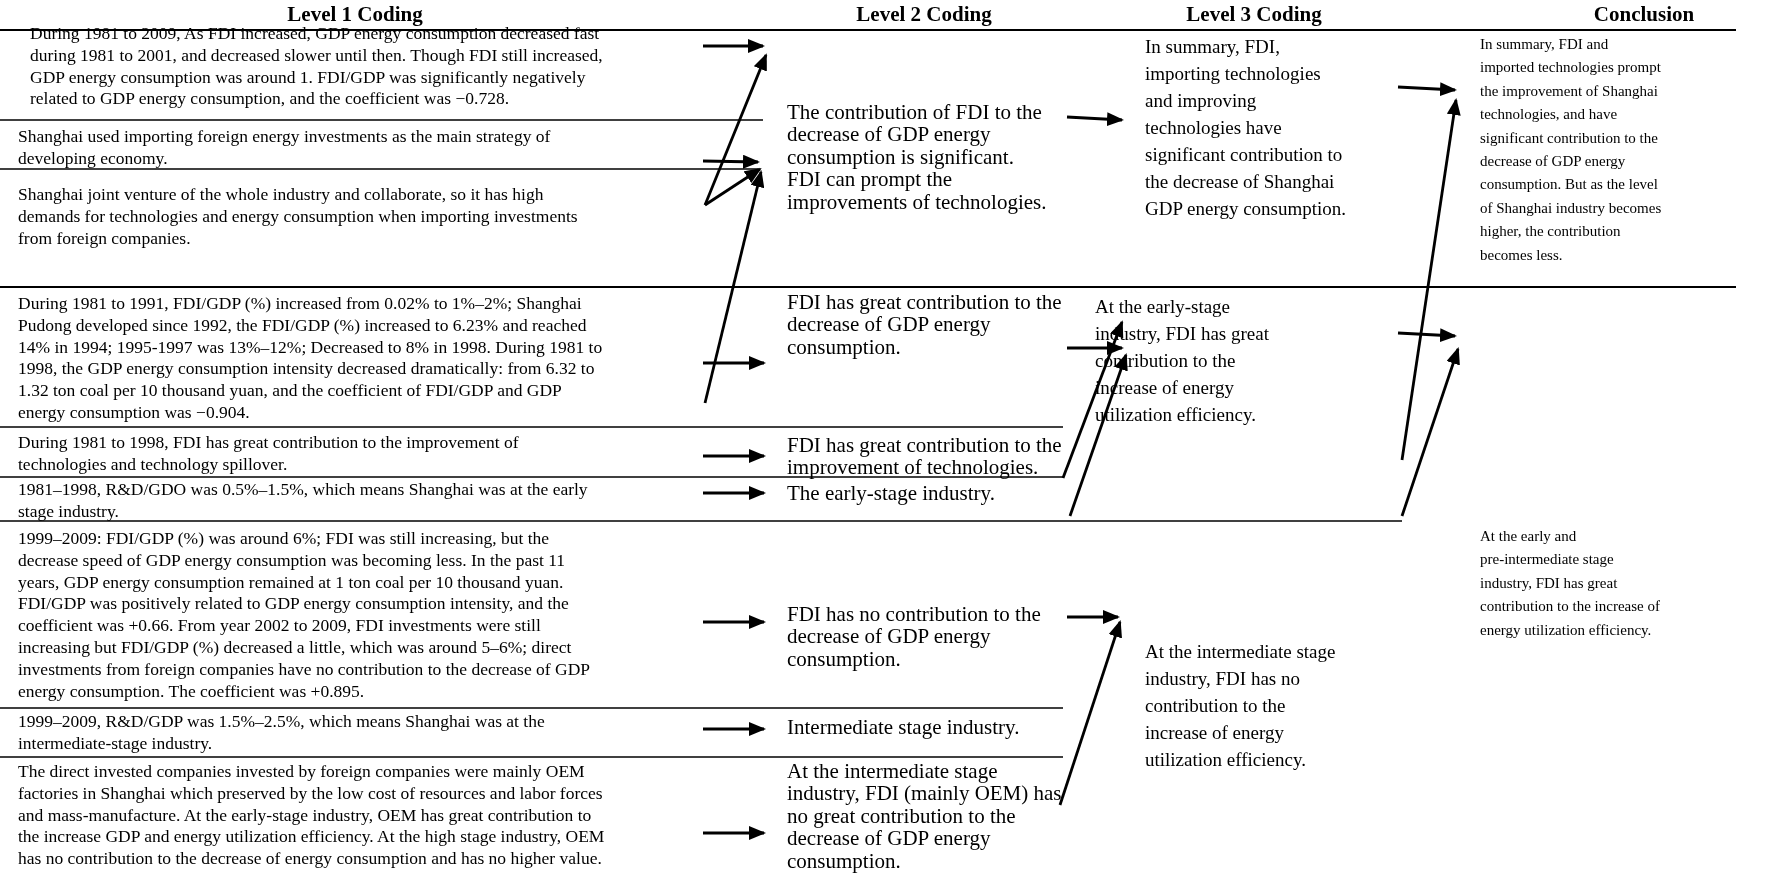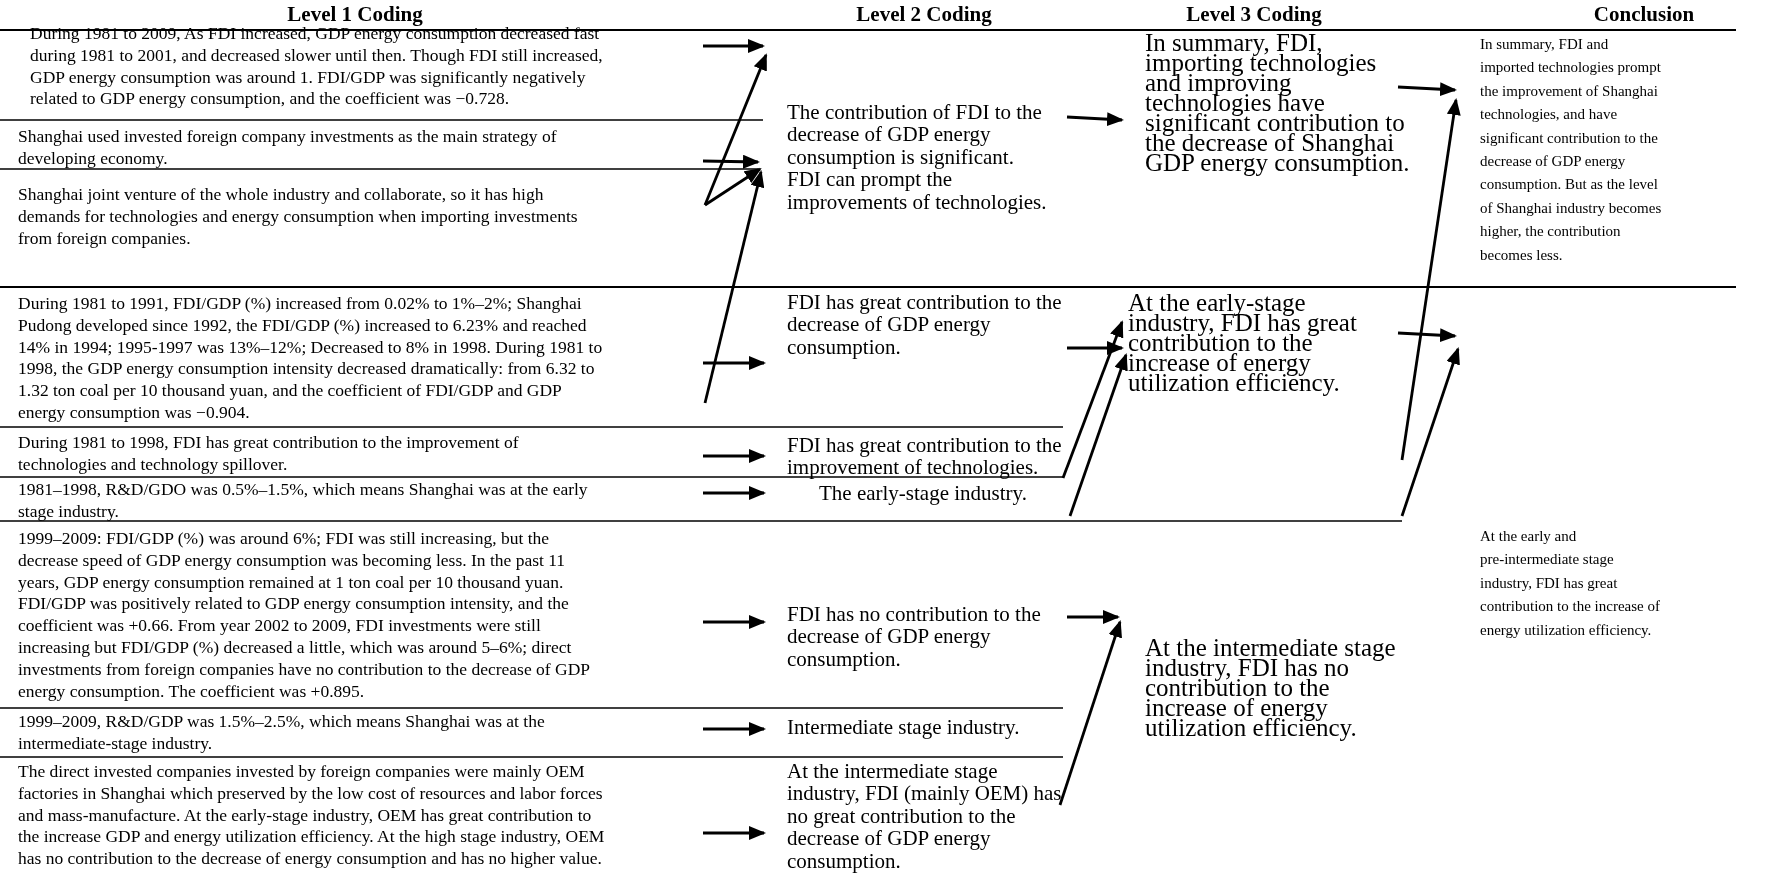--- a/index.html
+++ b/index.html
@@ -8,21 +8,21 @@
     color:#000;font-family:"Liberation Serif","DejaVu Serif",serif;overflow:hidden;
   }
   .connectors{position:absolute;left:0;top:0;width:1777px;height:877px;z-index:0;}
   .hdr{
     position:absolute;top:2px;transform:translateX(-50%);
     font-weight:bold;font-size:21px;white-space:nowrap;z-index:2;
   }
   .blk{position:absolute;white-space:pre-line;z-index:1;}
   .c1{font-size:17.5px;line-height:21.8px;}
   .c2{font-size:21px;line-height:22.4px;}
-  .c3{font-size:25px;line-height:20px;}
+  .c3{font-size:19px;line-height:27px;}
   .c4{font-size:15px;line-height:23.4px;}
 </style>
 </head>
 <body>
 
 <div class="stage">
   <svg class="connectors" xmlns="http://www.w3.org/2000/svg" viewBox="0 0 1777 877">
     <defs>
       <marker id="ah" markerUnits="userSpaceOnUse" markerWidth="18" markerHeight="14" refX="15" refY="7" orient="auto">
         <path d="M0,0 L17,7 L0,14 Z" fill="#000"></path>
@@ -67,21 +67,21 @@
   <div class="hdr" style="left: 355px;">Level 1 Coding</div>
   <div class="hdr" style="left: 924px;">Level 2 Coding</div>
   <div class="hdr" style="left: 1254px;">Level 3 Coding</div>
   <div class="hdr" style="left: 1620px; margin-left: 24px;">Conclusion</div>
 
   <div id="col-level1">
       <div class="blk c1" style="left: 18px; top: 23px; margin-left: 12px;">During 1981 to 2009, As FDI increased, GDP energy consumption decreased fast
 during 1981 to 2001, and decreased slower until then. Though FDI still increased,
 GDP energy consumption was around 1. FDI/GDP was significantly negatively
 related to GDP energy consumption, and the coefficient was −0.728.</div>
-      <div class="blk c1" style="left: 18px; top: 126px;">Shanghai used invested foreign company investments as the main strategy of
+      <div class="blk c1" style="left: 18px; top: 126px;">Shanghai used importing foreign energy investments as the main strategy of
 developing economy.</div>
       <div class="blk c1" style="left: 18px; top: 184px;">Shanghai joint venture of the whole industry and collaborate, so it has high
 demands for technologies and energy consumption when importing investments
 from foreign companies.</div>
       <div class="blk c1" style="left: 18px; top: 293px;">During 1981 to 1991, FDI/GDP (%) increased from 0.02% to 1%–2%; Shanghai
 Pudong developed since 1992, the FDI/GDP (%) increased to 6.23% and reached
 14% in 1994; 1995-1997 was 13%–12%; Decreased to 8% in 1998. During 1981 to
 1998, the GDP energy consumption intensity decreased dramatically: from 6.32 to
 1.32 ton coal per 10 thousand yuan, and the coefficient of FDI/GDP and GDP
 energy consumption was −0.904.</div>
@@ -109,40 +109,40 @@
       <div class="blk c2" style="left: 787px; top: 101px;">The contribution of FDI to the
 decrease of GDP energy
 consumption is significant.
 FDI can prompt the
 improvements of technologies.</div>
       <div class="blk c2" style="left: 787px; top: 291px;">FDI has great contribution to the
 decrease of GDP energy
 consumption.</div>
       <div class="blk c2" style="left: 787px; top: 434px;">FDI has great contribution to the
 improvement of technologies.</div>
-      <div class="blk c2" style="left: 787px; top: 482px; margin-left: 32px;">The early-stage industry.</div>
+      <div class="blk c2" style="left: 787px; top: 482px;">The early-stage industry.</div>
       <div class="blk c2" style="left: 787px; top: 603px;">FDI has no contribution to the
 decrease of GDP energy
 consumption.</div>
       <div class="blk c2" style="left: 787px; top: 716px;">Intermediate stage industry.</div>
       <div class="blk c2" style="left: 787px; top: 760px;">At the intermediate stage
 industry, FDI (mainly OEM) has
 no great contribution to the
 decrease of GDP energy
 consumption.</div>
     </div>
   <div id="col-level3">
       <div class="blk c3" style="left: 1145px; top: 33px;">In summary, FDI,
 importing technologies
 and improving
 technologies have
 significant contribution to
 the decrease of Shanghai
 GDP energy consumption.</div>
-      <div class="blk c3" style="left: 1128px; top: 293px;">At the early-stage
+      <div class="blk c3" style="left: 1095px; top: 293px;">At the early-stage
 industry, FDI has great
 contribution to the
 increase of energy
 utilization efficiency.</div>
       <div class="blk c3" style="left: 1145px; top: 638px;">At the intermediate stage
 industry, FDI has no
 contribution to the
 increase of energy
 utilization efficiency.</div>
     </div>

